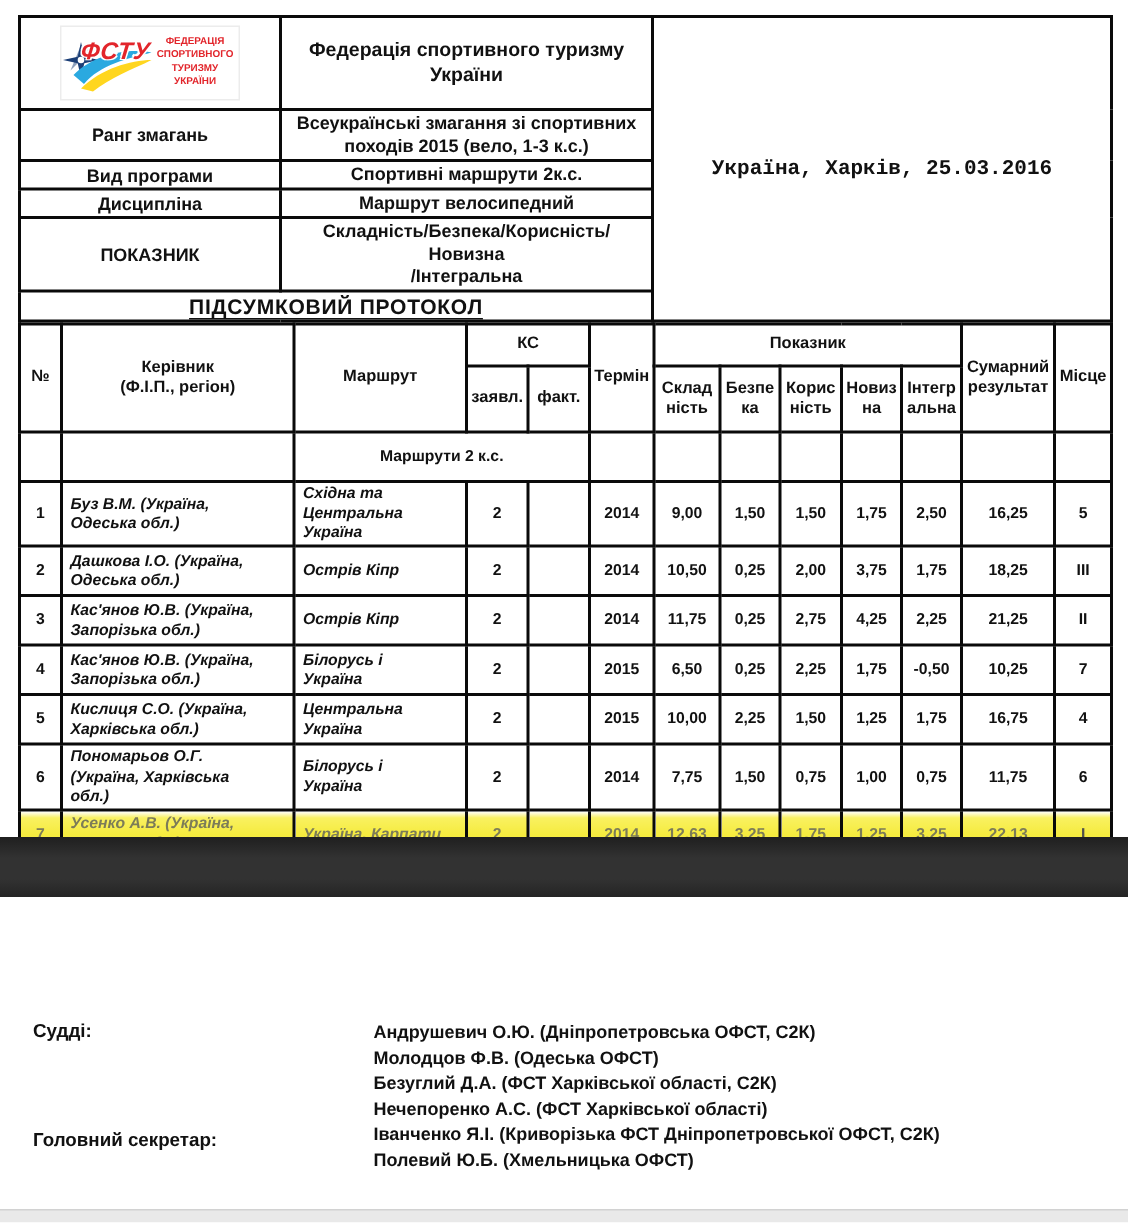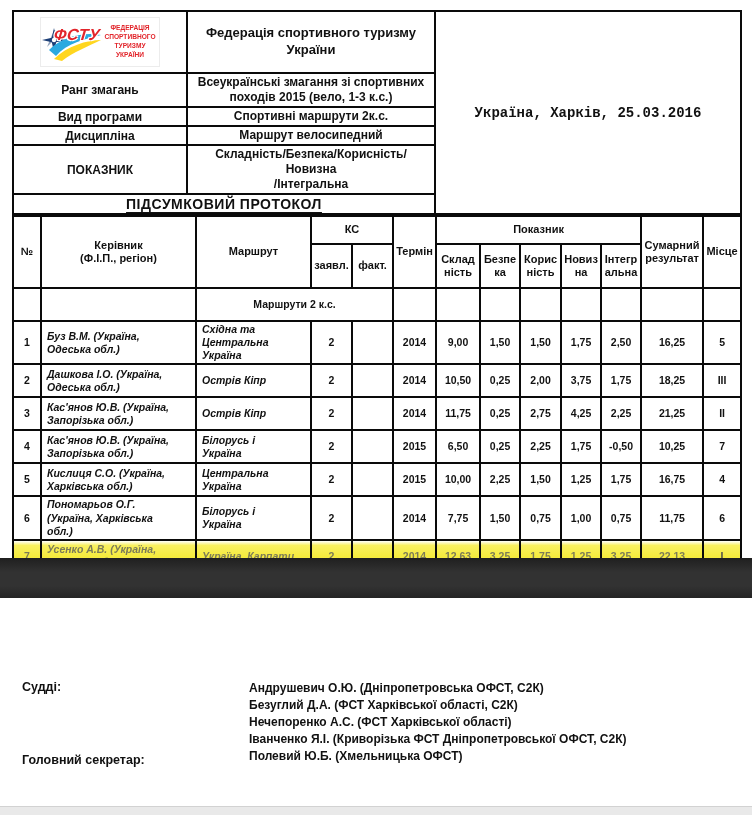--- a/index.html
+++ b/index.html
@@ -291,20 +291,21 @@
         </tbody>
     </table>
   </div>
 
   <div class="separator"></div>
 
   <div class="judges">
     <div class="lbl">Судді:</div>
     <div class="list">
         <div>Андрушевич О.Ю. (Дніпропетровська ОФСТ, С2К)</div>
+        <div>Молодцов Ф.В. (Одеська ОФСТ)</div>
         <div>Безуглий Д.А. (ФСТ Харківської області, С2К)</div>
         <div>Нечепоренко А.С. (ФСТ Харківської області)</div>
         <div>Іванченко Я.І. (Криворізька ФСТ Дніпропетровської ОФСТ, С2К)</div>
         <div>Полевий Ю.Б. (Хмельницька ОФСТ)</div>
       </div>
   </div>
 
   <div class="officials">
     <div class="row">
       <div class="lbl">Головний секретар:</div>

